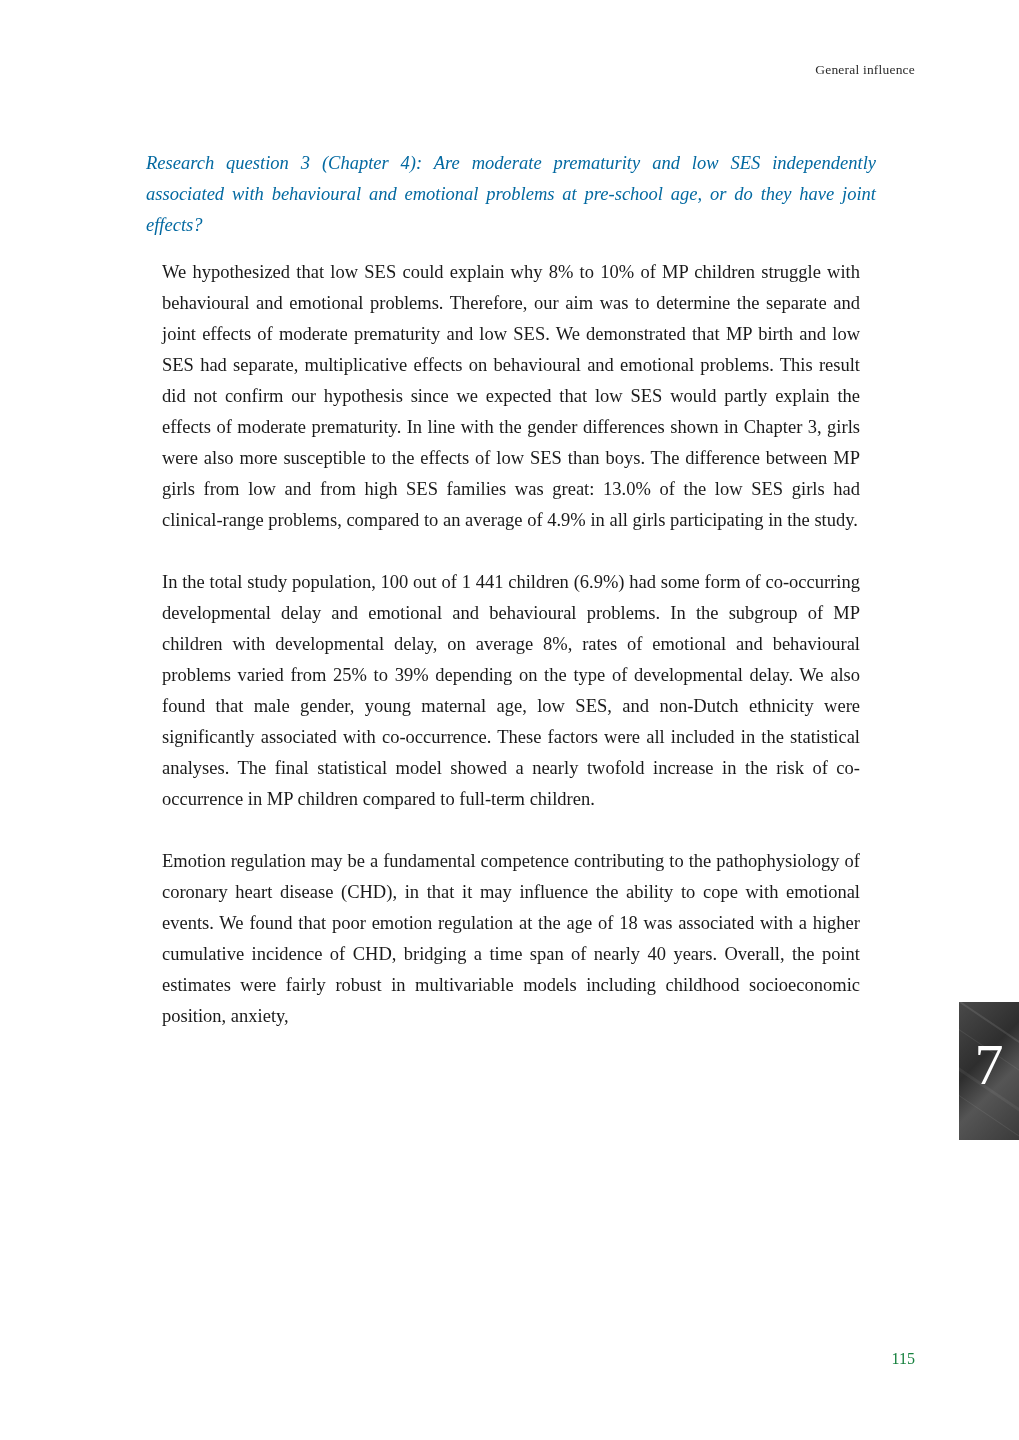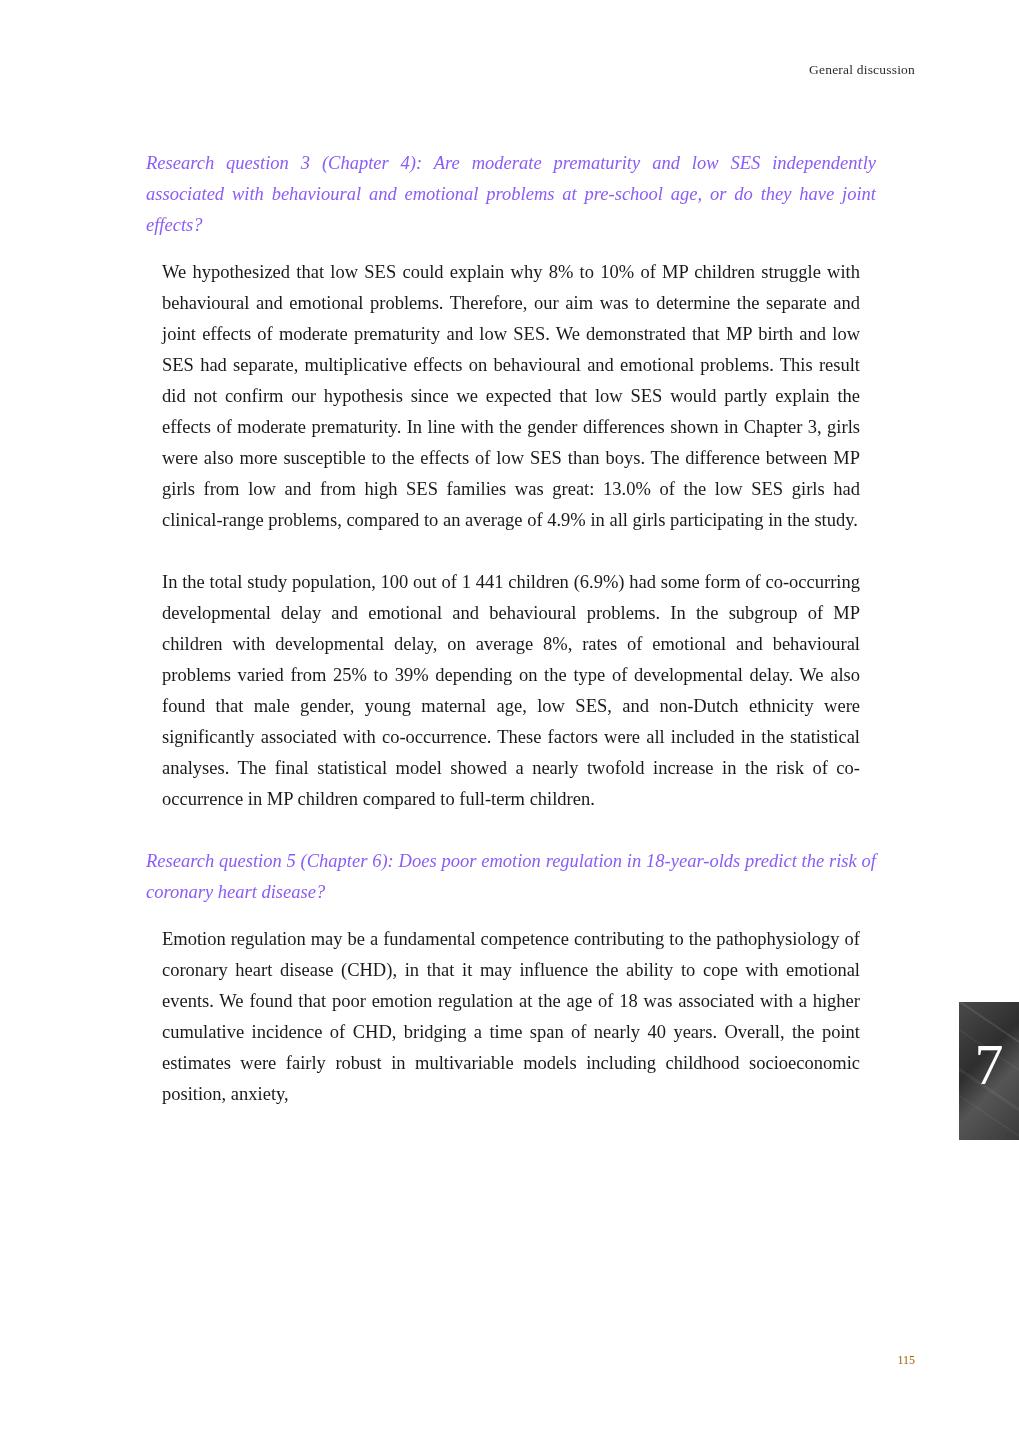--- a/index.html
+++ b/index.html
@@ -31,21 +31,21 @@
     top: 148px;
     width: 730px;
   }
   .q-head {
     font-style: italic;
     font-size: 18.5px;
     line-height: 31px;
     text-align: justify;
     text-justify: inter-word;
     margin: 0 0 0 0;
-    color: #8b5cf6;
+    color: #0369a1;
   }
   .body-par {
     font-size: 18.5px;
     line-height: 31px;
     text-align: justify;
     text-justify: inter-word;
     margin: 16px;
     color: #1a1a1a;
   }
   .block {
@@ -81,44 +81,43 @@
     color: #ffffff;
     font-size: 58px;
     font-family: "Liberation Serif", serif;
     font-weight: normal;
     line-height: 1;
   }
   .folio {
     position: absolute;
     right: 104px;
     bottom: 72px;
-    font-size: 12px;
-    color: #a16207;
+    font-size: 16px;
+    color: #15803d;
   }
 </style>
 </head>
 <body>
 
 <div class="page">
 
-  <div class="running-head">General discussion</div>
+  <div class="running-head">General influence</div>
 
   <div class="content">
 
     <div class="block">
       <p class="q-head">Research question 3 (Chapter 4): Are moderate prematurity and low SES independently associated with behavioural and emotional problems at pre-school age, or do they have joint effects?</p>
       <p class="body-par">We hypothesized that low SES could explain why 8% to 10% of MP children struggle with behavioural and emotional problems. Therefore, our aim was to determine the separate and joint effects of moderate prematurity and low SES. We demonstrated that MP birth and low SES had separate, multiplicative effects on behavioural and emotional problems. This result did not confirm our hypothesis since we expected that low SES would partly explain the effects of moderate prematurity. In line with the gender differences shown in Chapter 3, girls were also more susceptible to the effects of low SES than boys. The difference between MP girls from low and from high SES families was great: 13.0% of the low SES girls had clinical-range problems, compared to an average of 4.9% in all girls participating in the study.</p>
     </div>
 
     <div class="block">
       <p class="body-par">In the total study population, 100 out of 1 441 children (6.9%) had some form of co-occurring developmental delay and emotional and behavioural problems. In the subgroup of MP children with developmental delay, on average 8%, rates of emotional and behavioural problems varied from 25% to 39% depending on the type of developmental delay. We also found that male gender, young maternal age, low SES, and non-Dutch ethnicity were significantly associated with co-occurrence. These factors were all included in the statistical analyses. The final statistical model showed a nearly twofold increase in the risk of co-occurrence in MP children compared to full-term children.</p>
     </div>
 
     <div class="block">
-      <p class="q-head">Research question 5 (Chapter 6): Does poor emotion regulation in 18-year-olds predict the risk of coronary heart disease?</p>
       <p class="body-par">Emotion regulation may be a fundamental competence contributing to the pathophysiology of coronary heart disease (CHD), in that it may influence the ability to cope with emotional events. We found that poor emotion regulation at the age of 18 was associated with a higher cumulative incidence of CHD, bridging a time span of nearly 40 years. Overall, the point estimates were fairly robust in multivariable models including childhood socioeconomic position, anxiety,</p>
     </div>
 
   </div>
 
   <div class="chapter-tab">
     <div class="streak s1"></div>
     <div class="streak s2"></div>
     <div class="streak s3"></div>
     <div class="streak s4"></div>

